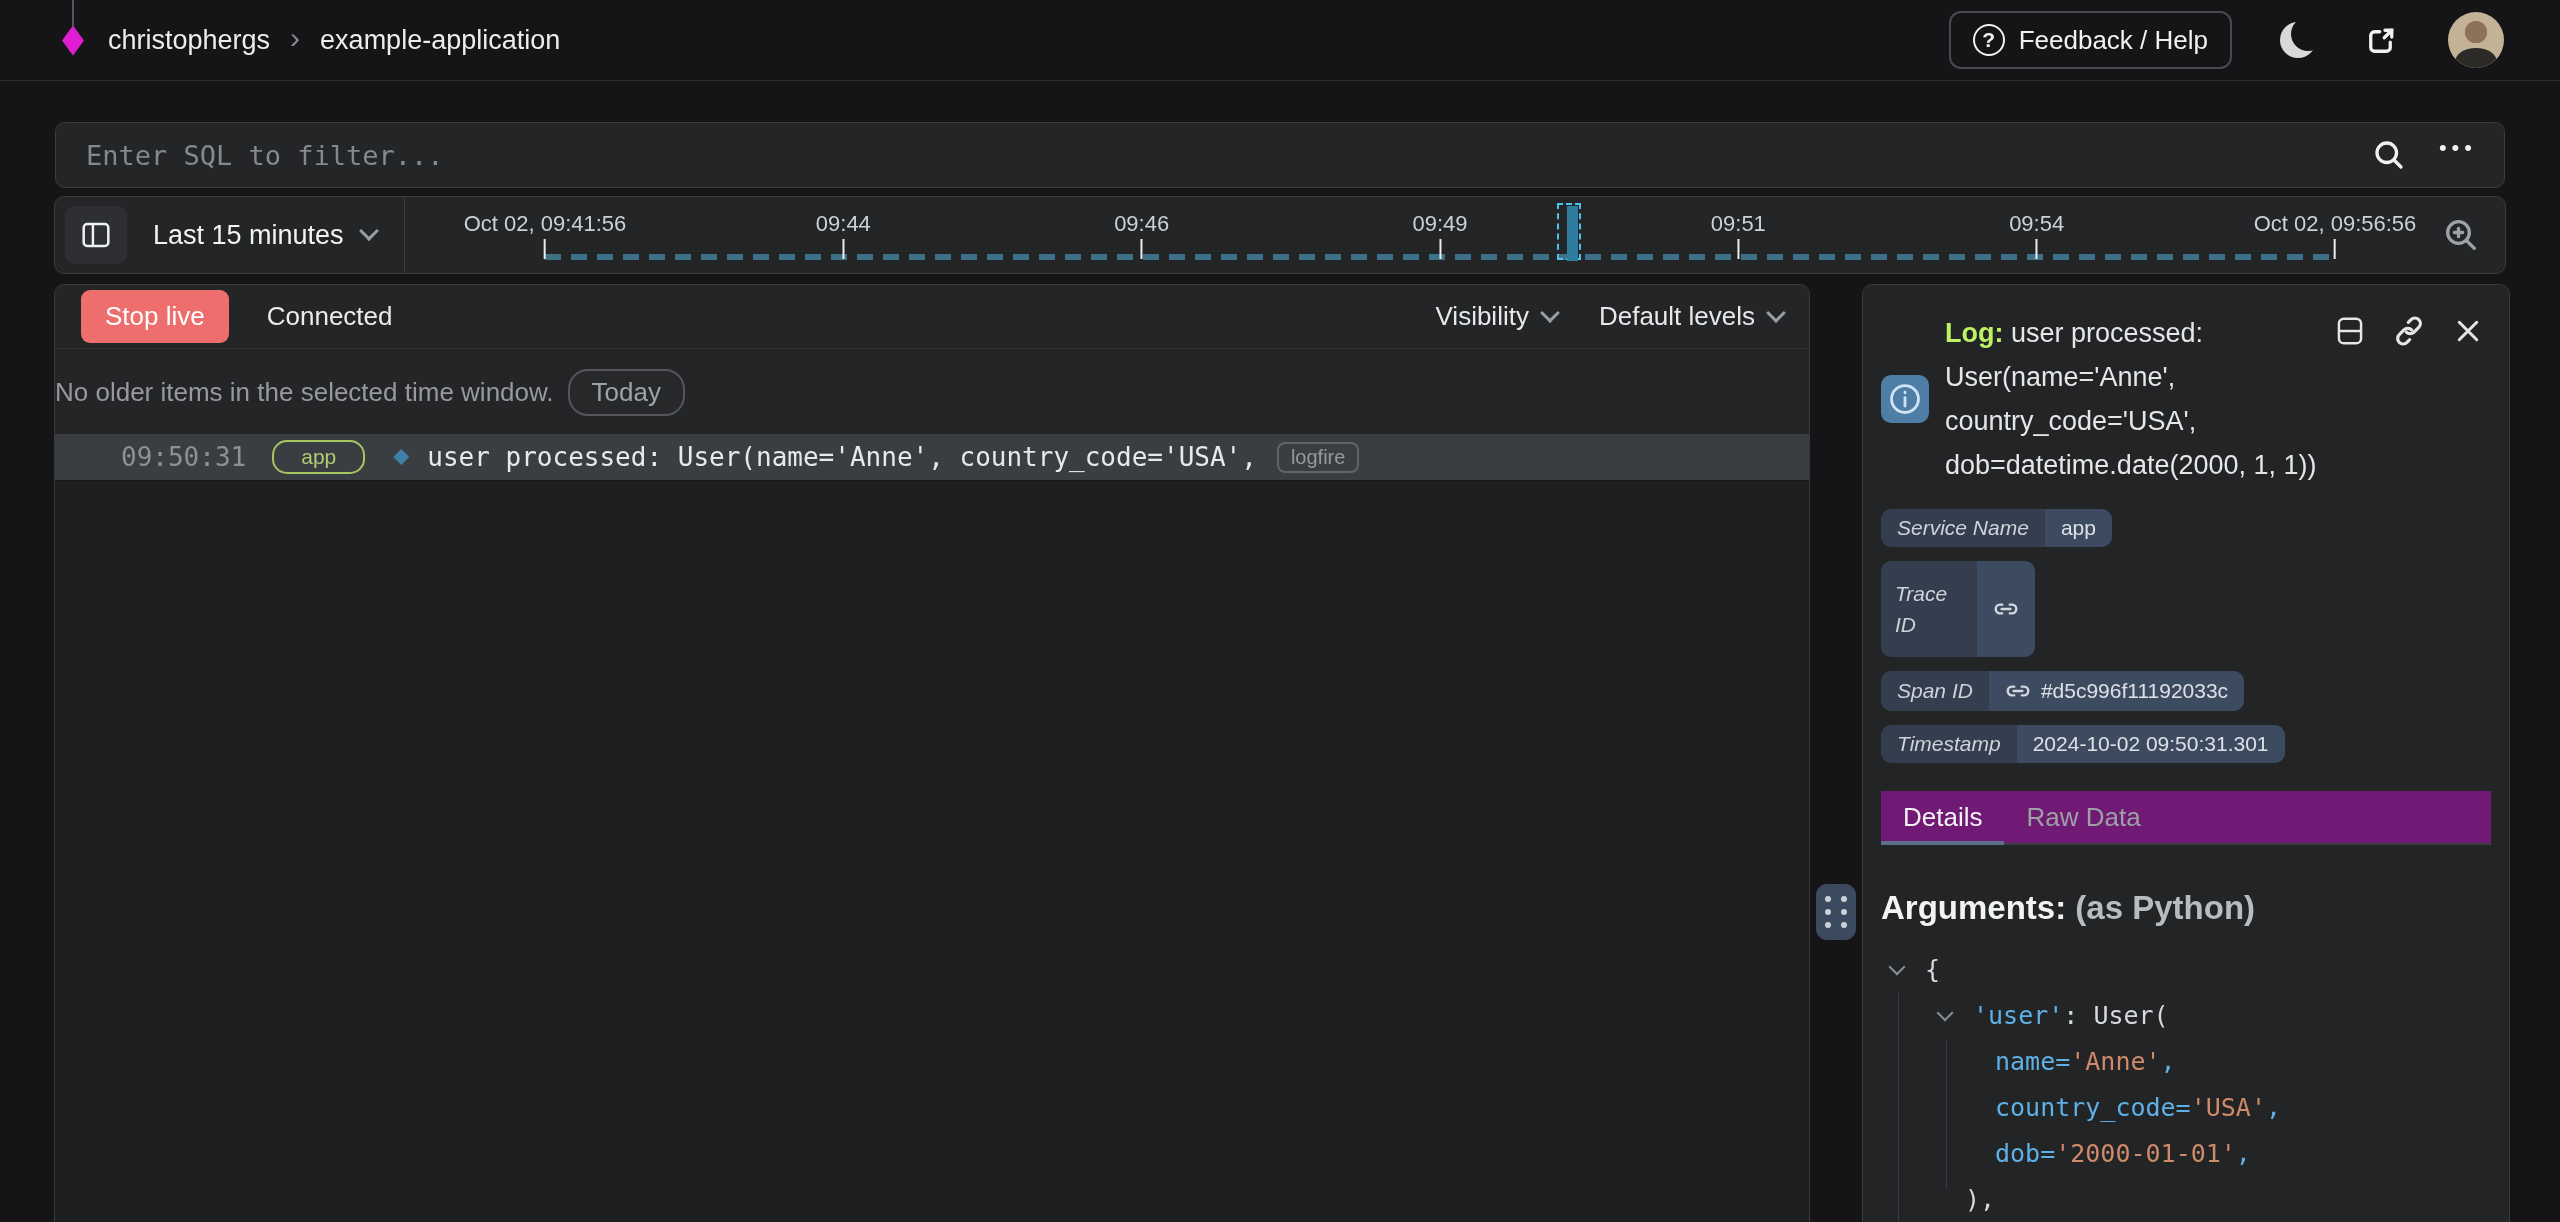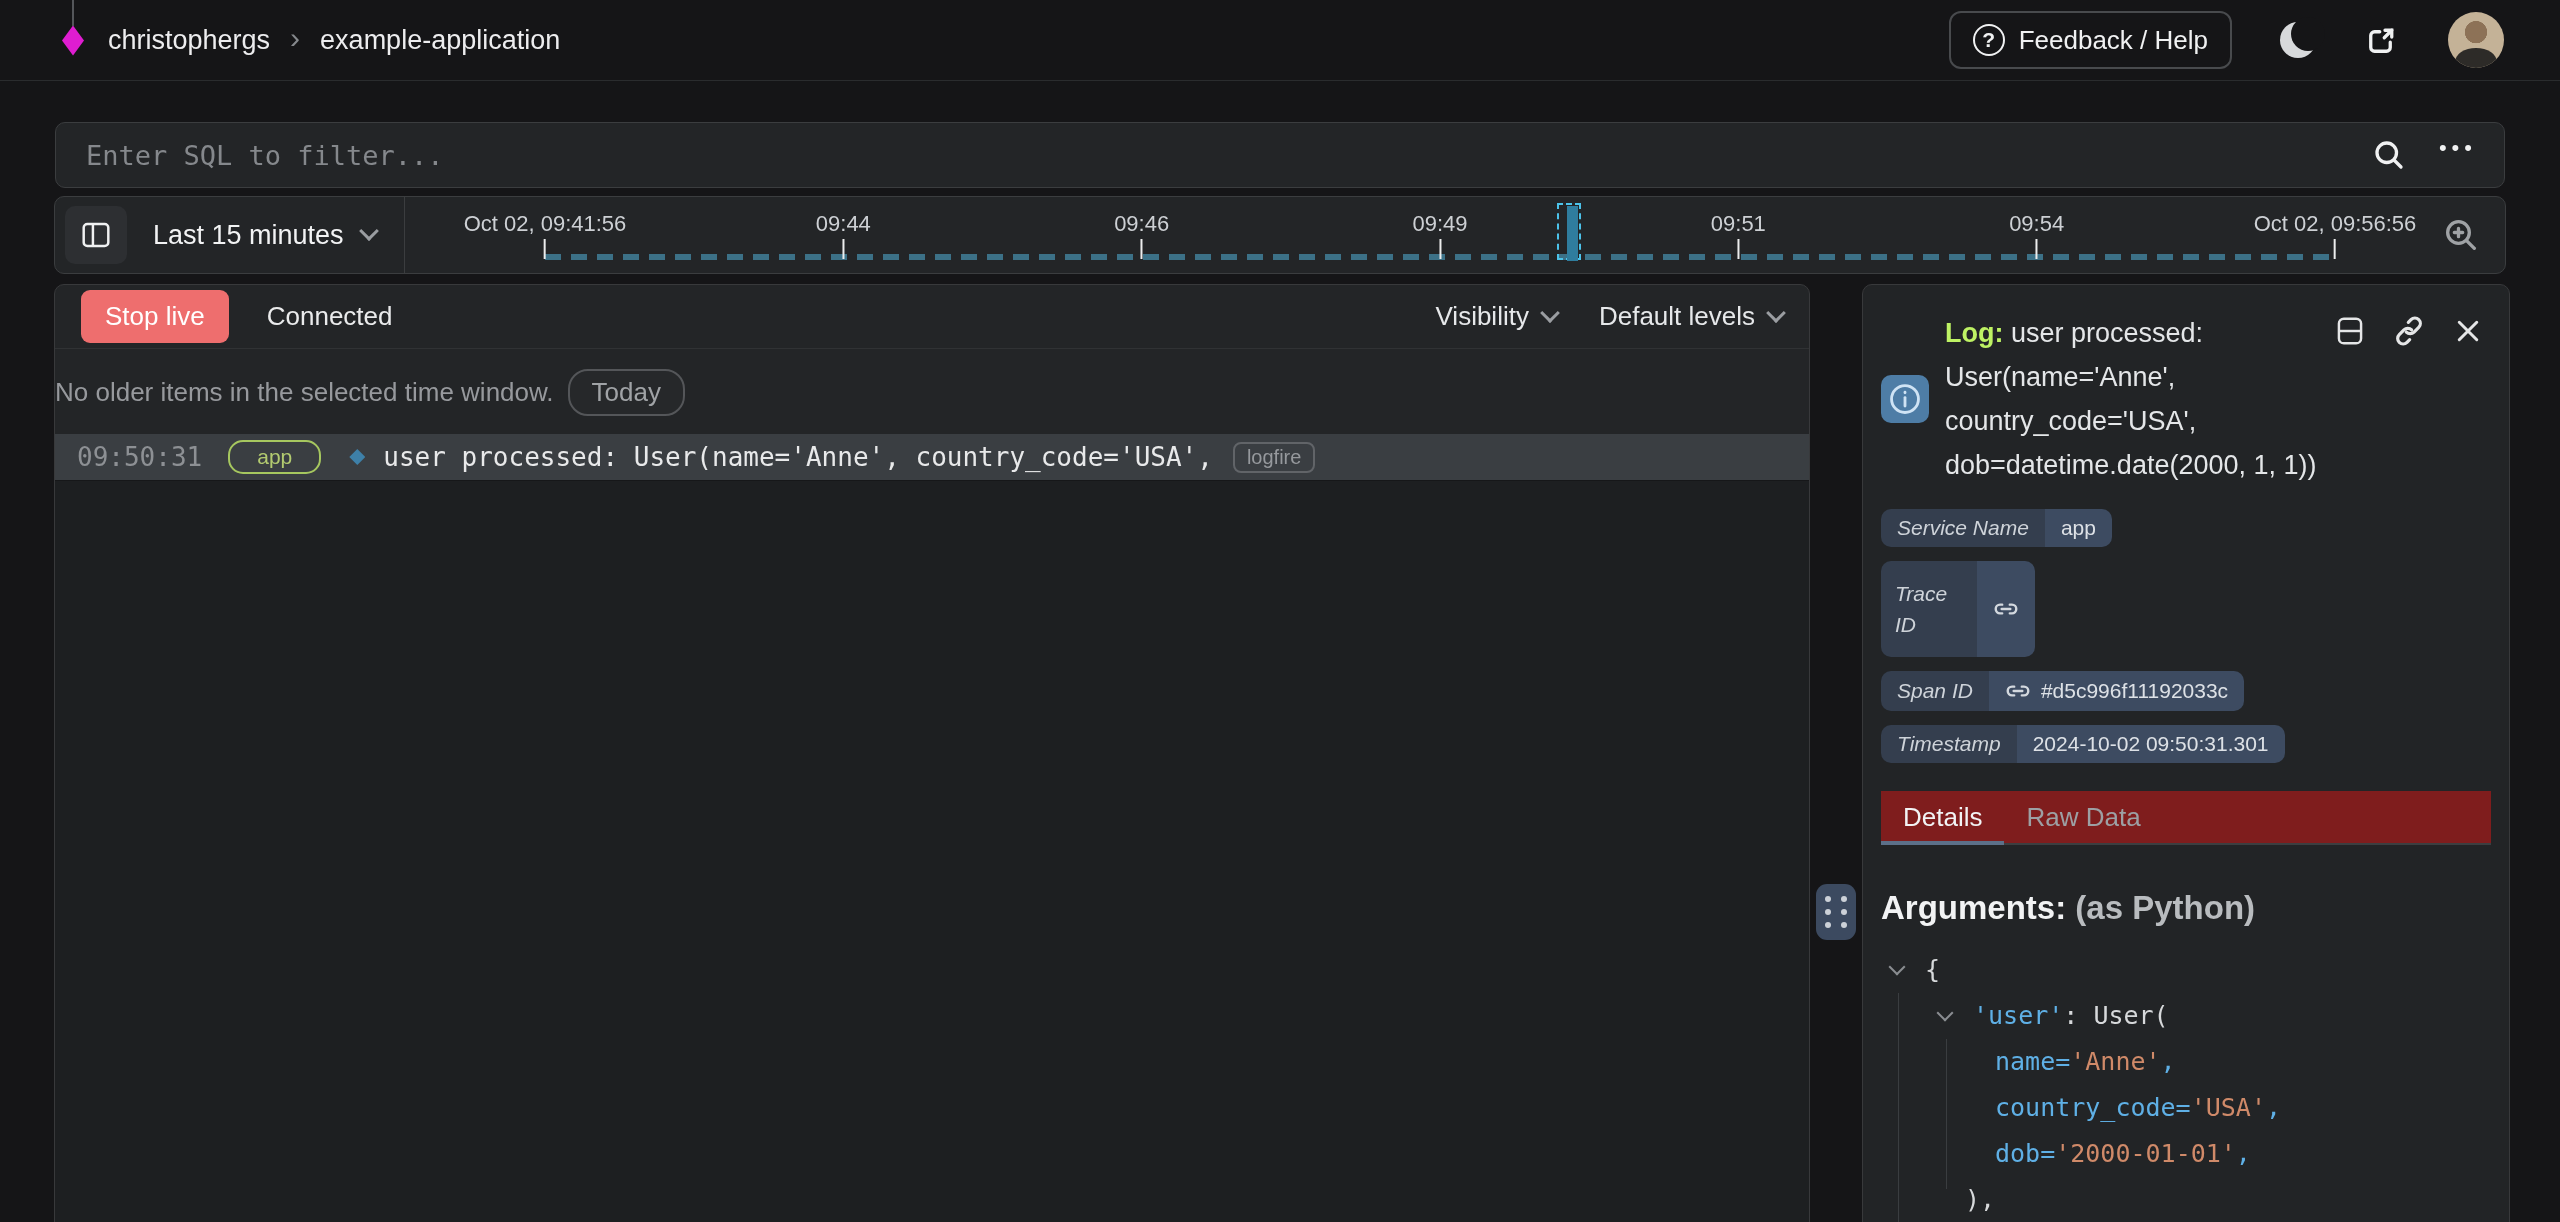--- a/index.html
+++ b/index.html
@@ -85,21 +85,21 @@
     cursor:pointer; }
   .hdr-dd.first { margin-left:auto; }
   .hdr-dd + .hdr-dd { margin-left:42px; }
   .list-notice { padding-top:20px; display:flex; flex-direction:row; align-items:center; gap:14px; flex-shrink:0; }
   .notice-text { color:#97999d; font-size:26px; }
   .today-btn { border:2px solid #545659; color:#a0a3a6; background:#26282a; border-radius:20px;
     font-size:26px; padding:6px 22px; font-family:inherit; cursor:pointer; }
   .log-row { margin-top:18px; height:46px; background:#3a3e42; display:flex; align-items:center;
     padding:0 22px; font-family:"DejaVu Sans Mono", monospace; font-size:26px; cursor:pointer;
     flex-shrink:0; white-space:nowrap; overflow:hidden; }
-  .log-time { color:#8d9094; }
+  .log-time { color:#8d9094;margin-left:44px; }
   .app-pill { margin-left:26px; border:2.5px solid var(--service_green,#a6c75f); border-radius:15px;
     color:#b3cb70; font-size:21px; padding:3px 27px; font-family:"Liberation Sans", sans-serif; }
   .log-diamond { width:16px; height:16px; margin-left:28px; background:var(--log_diamond_blue,#3e80a8);
     clip-path:polygon(50% 0,100% 50%,50% 100%,0 50%); flex-shrink:0; }
   .log-msg { margin-left:18px; color:#e8e9ea; }
   .logfire-tag { margin-left:20px; border:2px solid #616468; border-radius:8px; color:#96999d;
     font-size:20px; padding:2px 12px; font-family:"Liberation Sans", sans-serif; }
   .list-void { flex:1; background:#1d1f21; border-top:1px solid #161719; }
 
   .panel-gap { width:52px; position:relative; flex-shrink:0; }
@@ -123,21 +123,21 @@
   .attrs { margin-top:22px; display:flex; flex-direction:column; align-items:flex-start;
     gap:14px; flex-shrink:0; max-width:100%; }
   .attr-pill { display:flex; border-radius:10px; overflow:hidden; font-size:21px;
     align-items:stretch; max-width:100%; }
   .attr-label { font-style:italic; background:#343e4e; color:#ced3d9; padding:7px 16px;
     display:flex; align-items:center; flex-shrink:0; }
   .attr-label.wrap { max-width:96px; line-height:31px; padding:17px 14px; }
   .attr-value { background:#3d4b61; color:#dde1e6; padding:7px 16px; display:flex;
     align-items:center; gap:10px; white-space:nowrap; overflow:hidden; }
 
-  .detail-tabs { margin-top:28px; display:flex; background:#7f1d1d; border-bottom:2px solid #3c3e40;
+  .detail-tabs { margin-top:28px; display:flex; background:#701a75; border-bottom:2px solid #3c3e40;
     height:54px; align-items:stretch; flex-shrink:0;text-align:right; }
   .dtab { display:flex; align-items:center; padding:0 22px; font-size:26px; color:#9da0a4;
     position:relative; cursor:pointer; }
   .dtab.active { color:#f2f3f4; }
   .dtab.active::after { content:""; position:absolute; left:0; right:0; bottom:-2px; height:4px;
     background:#5c7089; }
 
   .args-heading { margin-top:44px; font-size:33px; font-weight:700; color:#f2f3f4; flex-shrink:0; }
   .args-sub { color:#b9bcbf; }
 

